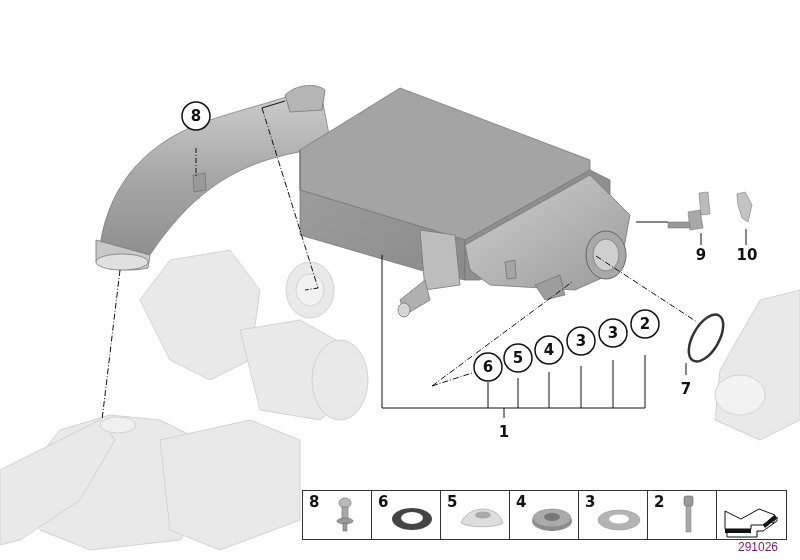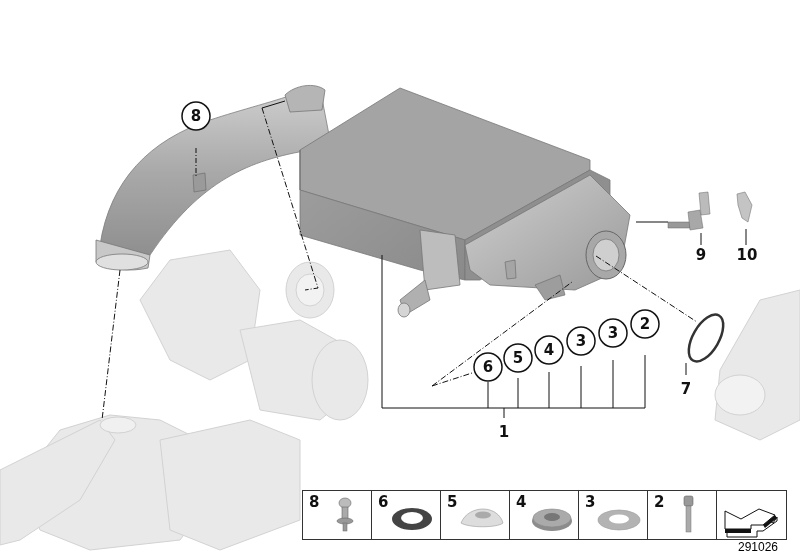--- a/index.html
+++ b/index.html
@@ -5,21 +5,21 @@
   html,body{margin:0;padding:0;background:#fff;}
   body{width:800px;height:560px;position:relative;overflow:hidden;font-family:"Liberation Sans",sans-serif;}
   #diagram{position:absolute;left:0;top:0;width:800px;height:560px;}
   .callout-text{font-family:"DejaVu Sans",sans-serif;font-weight:bold;font-size:15px;fill:#111;}
   .plain-num{font-family:"DejaVu Sans",sans-serif;font-weight:bold;font-size:15px;fill:#111;}
   .legend{position:absolute;left:302px;top:490px;height:48px;display:flex;border:1px solid #333;background:#fff;}
   .cell{position:relative;width:69px;height:48px;border-right:1px solid #333;box-sizing:border-box;}
   .cell:last-child{border-right:none;}
   .cell-num{position:absolute;left:6px;top:2px;font-family:"DejaVu Sans",sans-serif;font-weight:bold;font-size:15px;color:#111;}
   .cell svg{position:absolute;left:0;top:0;}
-  .diagram-id{position:absolute;left:738px;top:540px;font-family:"Liberation Sans",sans-serif;font-size:12px;color:#000000;}
+  .diagram-id{position:absolute;left:738px;top:540px;font-family:"Liberation Sans",sans-serif;font-size:12px;color:#701a75;}
 </style>
 </head>
 <body>
 
 <svg id="diagram" viewBox="0 0 800 560" xmlns="http://www.w3.org/2000/svg">
   <defs>
     <linearGradient id="gPipe" x1="0" y1="0" x2="0" y2="1">
       <stop offset="0" stop-color="#cfcfcf"></stop>
       <stop offset="0.5" stop-color="#a9a9a9"></stop>
       <stop offset="1" stop-color="#8f8f8f"></stop>

